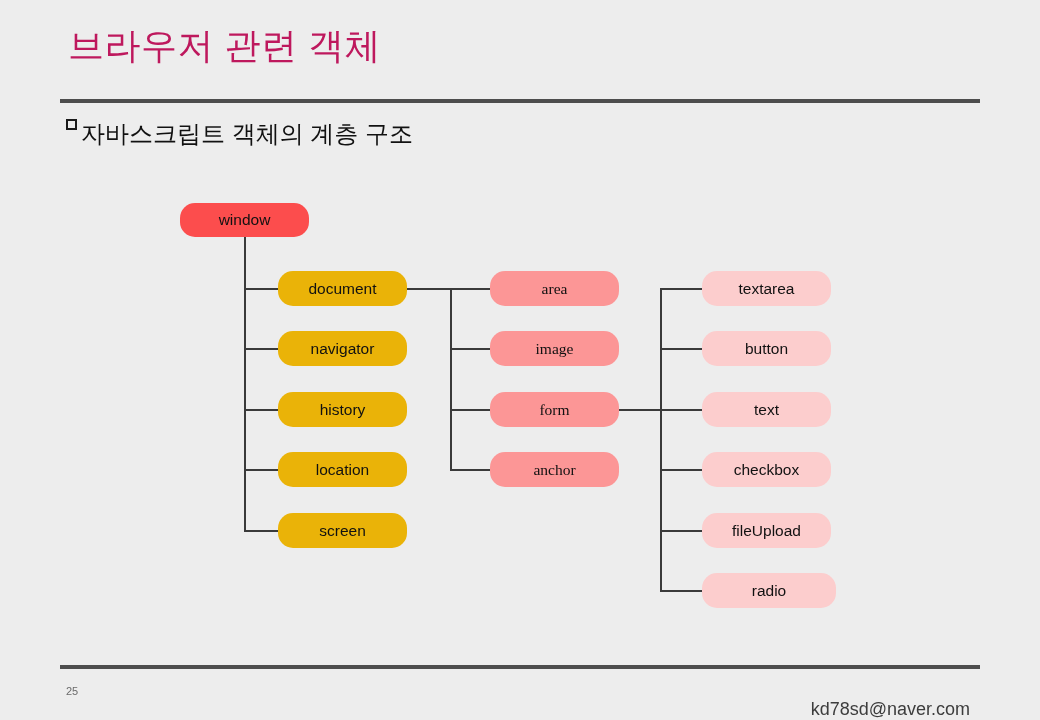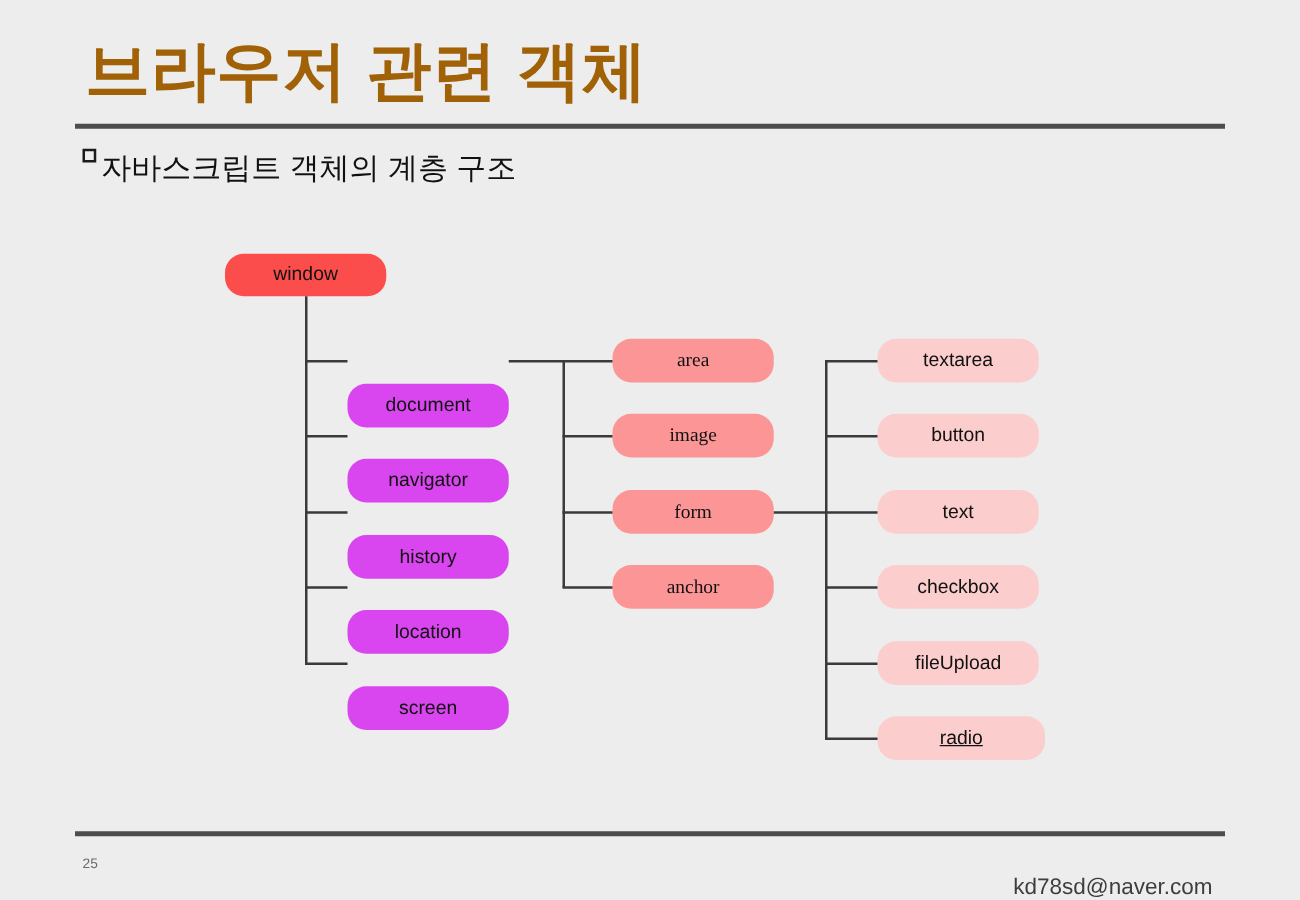--- a/index.html
+++ b/index.html
@@ -19,23 +19,23 @@
     inset: 0;
     width: 1040px;
     height: 720px;
   }
 
   
   .slide-title {
     position: absolute;
     left: 68px;
     top: 22px;
-    font-size: 52px;
-    font-weight: bold;
-    color: #a16207;
+    font-size: 36px;
+    font-weight: normal;
+    color: #be185d;
     letter-spacing: 0.5px;
     white-space: nowrap;
   }
   .header-rule {
     position: absolute;
     left: 60px;
     top: 99px;
     width: 920px;
     height: 4px;
     background: #4d4d4d;
@@ -80,21 +80,21 @@
     display: flex;
     align-items: center;
     justify-content: center;
     font-size: 15.5px;
     color: #111111;
     pointer-events: auto;
     white-space: nowrap;
     border-radius: 15px;
   }
   .node.level-0 { background: #fc4d4d; }
-  .node.level-1 { background: #d946ef; margin-top: 36px; }
+  .node.level-1 { background: #eab308; }
   .node.level-2 { background: #fc9696; font-family: Liberation Serif, serif; }
   .node.level-3 { background: #fccdcd; }
 
   .connector {
     position: absolute;
     background: #3a3a3a;
     pointer-events: none;
   }
   .connector.h { height: 1.6px; }
   .connector.v { width: 1.6px; }
@@ -150,21 +150,21 @@
     <div class="node level-2" style="left:490px; top:271px; width:129px; height:35px;">area</div>
     <div class="node level-2" style="left:490px; top:331px; width:129px; height:35px;">image</div>
     <div class="node level-2" style="left:490px; top:392px; width:129px; height:35px;">form</div>
     <div class="node level-2" style="left:490px; top:452px; width:129px; height:35px;">anchor</div>
 
     <div class="node level-3" style="left:702px; top:271px; width:129px; height:35px;">textarea</div>
     <div class="node level-3" style="left:702px; top:331px; width:129px; height:35px;">button</div>
     <div class="node level-3" style="left:702px; top:392px; width:129px; height:35px;">text</div>
     <div class="node level-3" style="left:702px; top:452px; width:129px; height:35px;text-align:center;">checkbox</div>
     <div class="node level-3" style="left:702px; top:513px; width:129px; height:35px;">fileUpload</div>
-    <div class="node level-3" style="left:702px; top:573px; width:134px; height:35px;text-decoration:underline;">radio</div>
+    <div class="node level-3" style="left:702px; top:573px; width:134px; height:35px;">radio</div>
 
     <div class="connector v" style="left:244px; top:237px; height:294px;"></div>
     <div class="connector h" style="left:244px; top:288px; width:34px;"></div>
     <div class="connector h" style="left:244px; top:348px; width:34px;"></div>
     <div class="connector h" style="left:244px; top:409px; width:34px;"></div>
     <div class="connector h" style="left:244px; top:469px; width:34px;"></div>
     <div class="connector h" style="left:244px; top:530px; width:34px;"></div>
 
     <div class="connector h" style="left:407px; top:288px; width:83px;"></div>
     <div class="connector v" style="left:450px; top:288px; height:182px;"></div>

